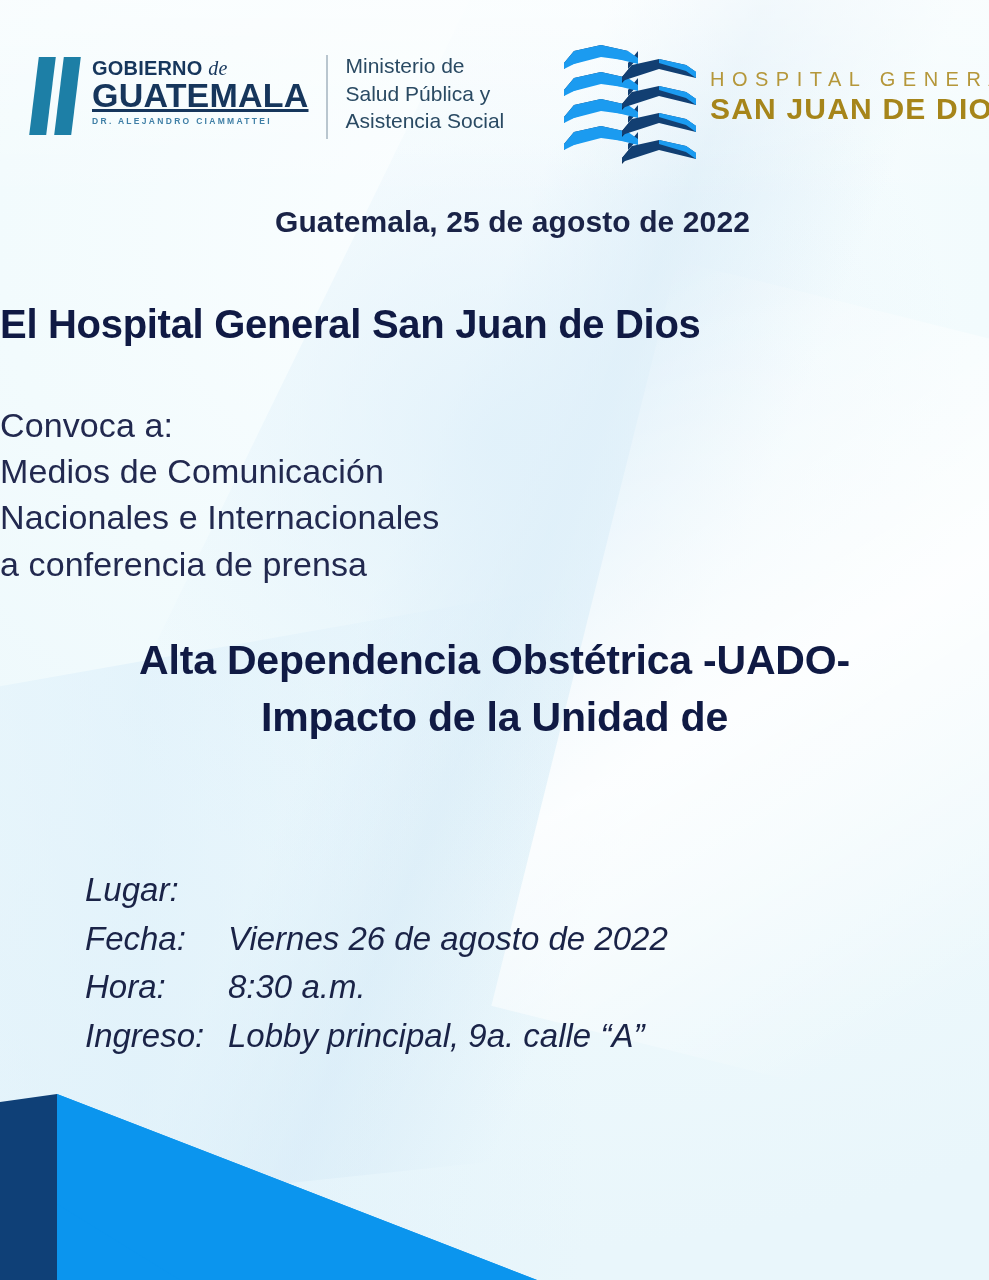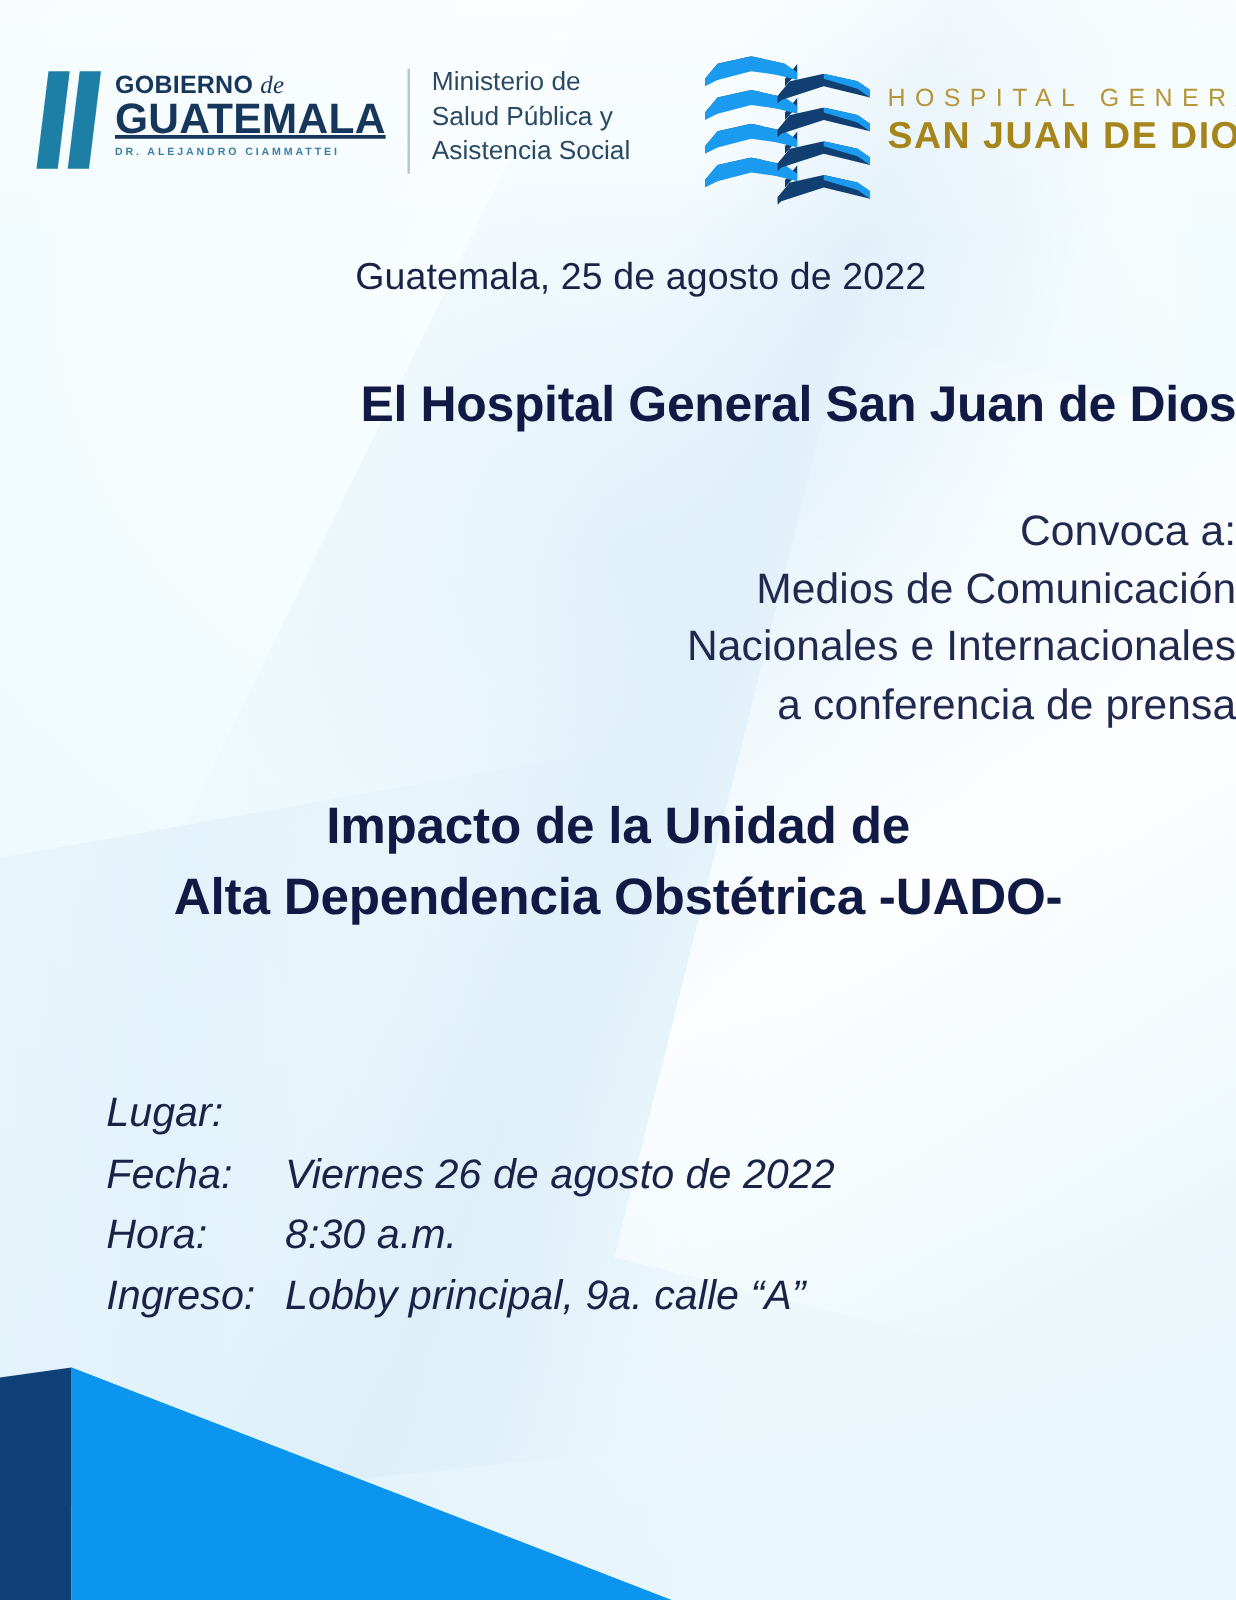--- a/index.html
+++ b/index.html
@@ -233,40 +233,41 @@
     position: absolute;
     top: 205px;
     left: 0;
     width: 989px;
     text-align: center;
     padding-left: 36px;
     box-sizing: border-box;
     font-size: 30px;
     color: #1a2347;
     letter-spacing: 0.1px;
+    font-weight: bold;
   }
 
   .headline {
     position: absolute;
     top: 302px;
     left: 0;
     width: 989px;
-    text-align: right;
+    text-align: left;
     font-size: 40px;
     font-weight: bold;
     color: #101a44;
     letter-spacing: -0.3px;
   }
 
   .convoca {
     position: absolute;
     top: 402px;
     left: 0;
     width: 989px;
-    text-align: right;
+    text-align: left;
     font-size: 34px;
     line-height: 1.36;
     color: #22294f;
     letter-spacing: 0.1px;
   }
   .convoca div { white-space: nowrap; }
 
   .title-block {
     position: absolute;
     top: 632px;
@@ -433,22 +434,22 @@
     <div class="headline">El Hospital General San Juan de Dios</div>
 
     <div class="convoca">
       <div>Convoca a:</div>
       <div>Medios de Comunicación</div>
       <div>Nacionales e Internacionales</div>
       <div>a conferencia de prensa</div>
     </div>
 
     <div class="title-block">
+      <div>Alta Dependencia Obstétrica -UADO-</div>
       <div>Impacto de la Unidad de</div>
-      <div>Alta Dependencia Obstétrica -UADO-</div>
     </div>
 
     <div class="details">
       <div class="detail-row">
         <span class="detail-label">Lugar:</span>
       </div>
       <div class="detail-row">
         <span class="detail-label">Fecha:</span>
         <span class="detail-value">Viernes 26 de agosto de 2022</span>
       </div>

